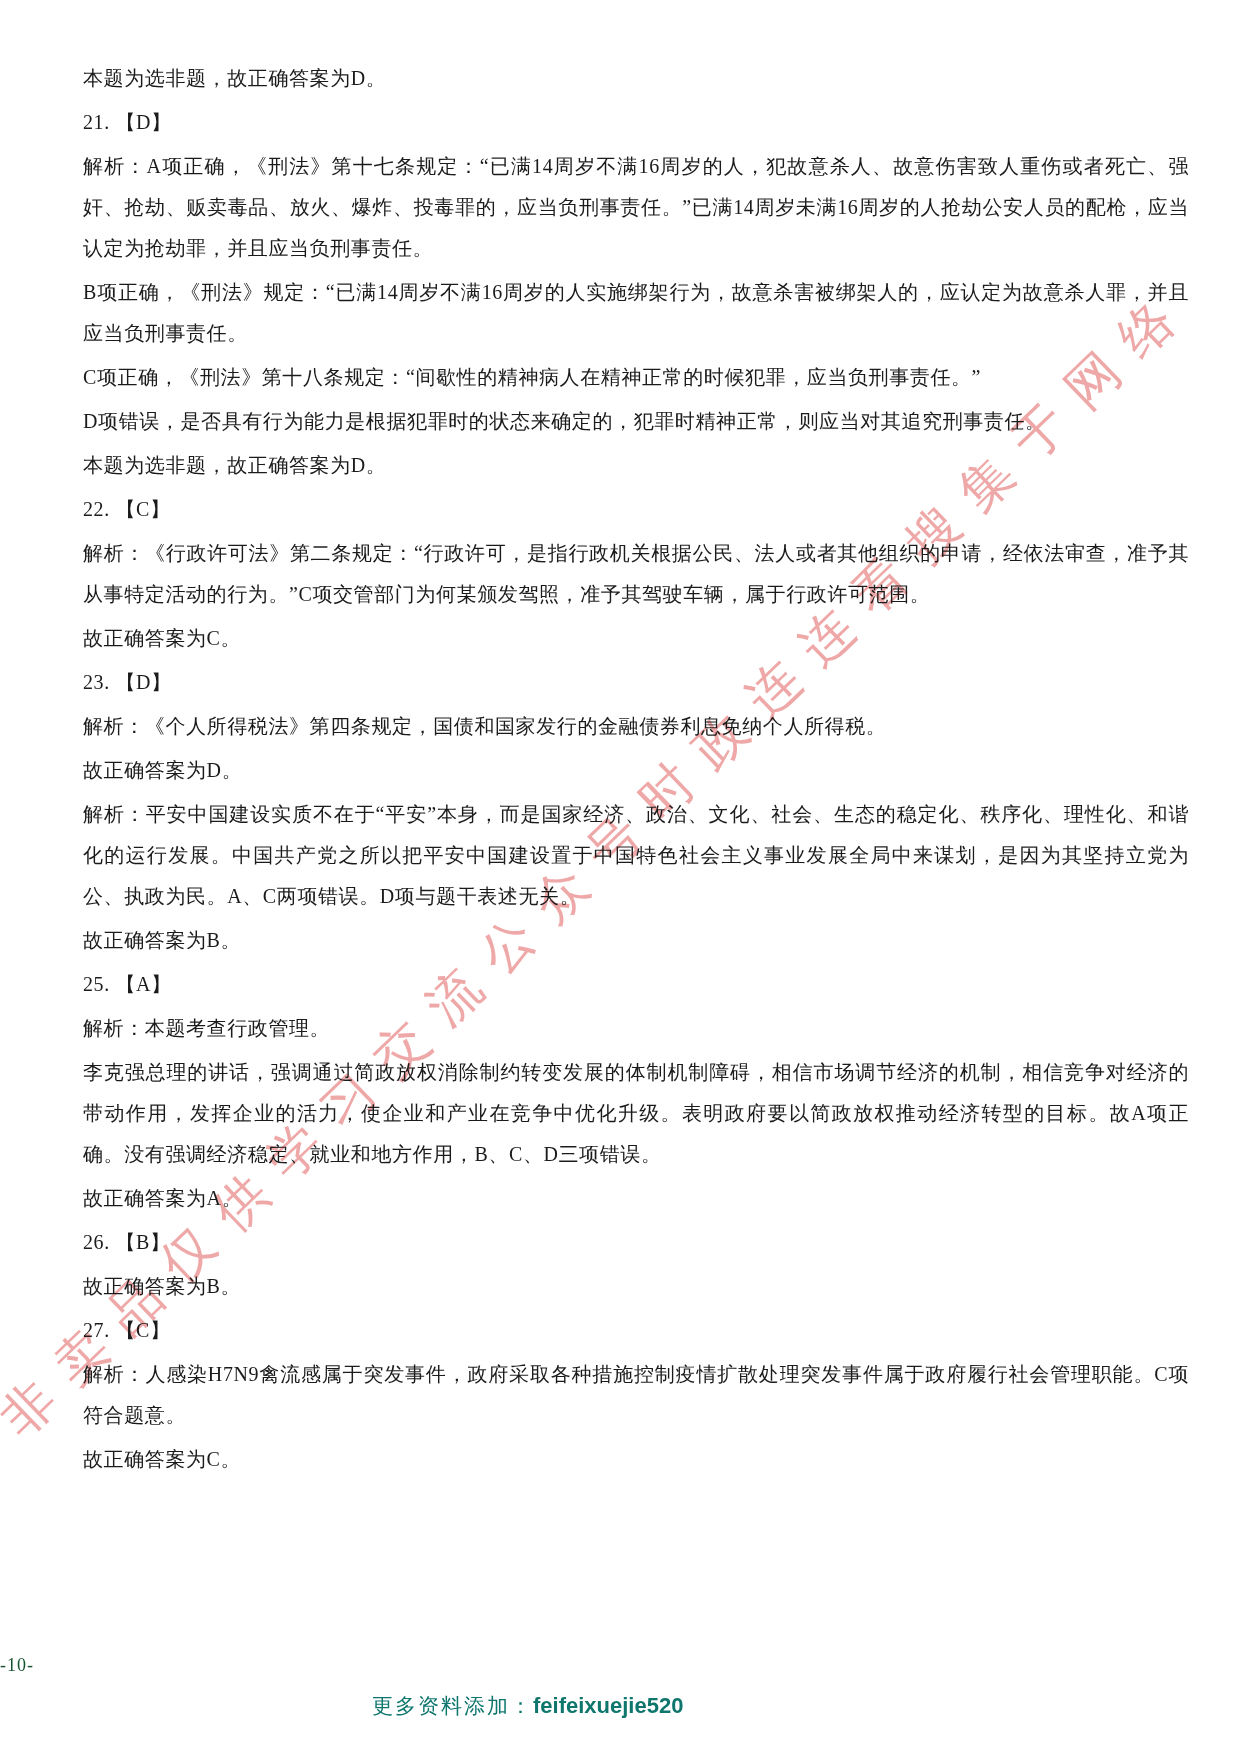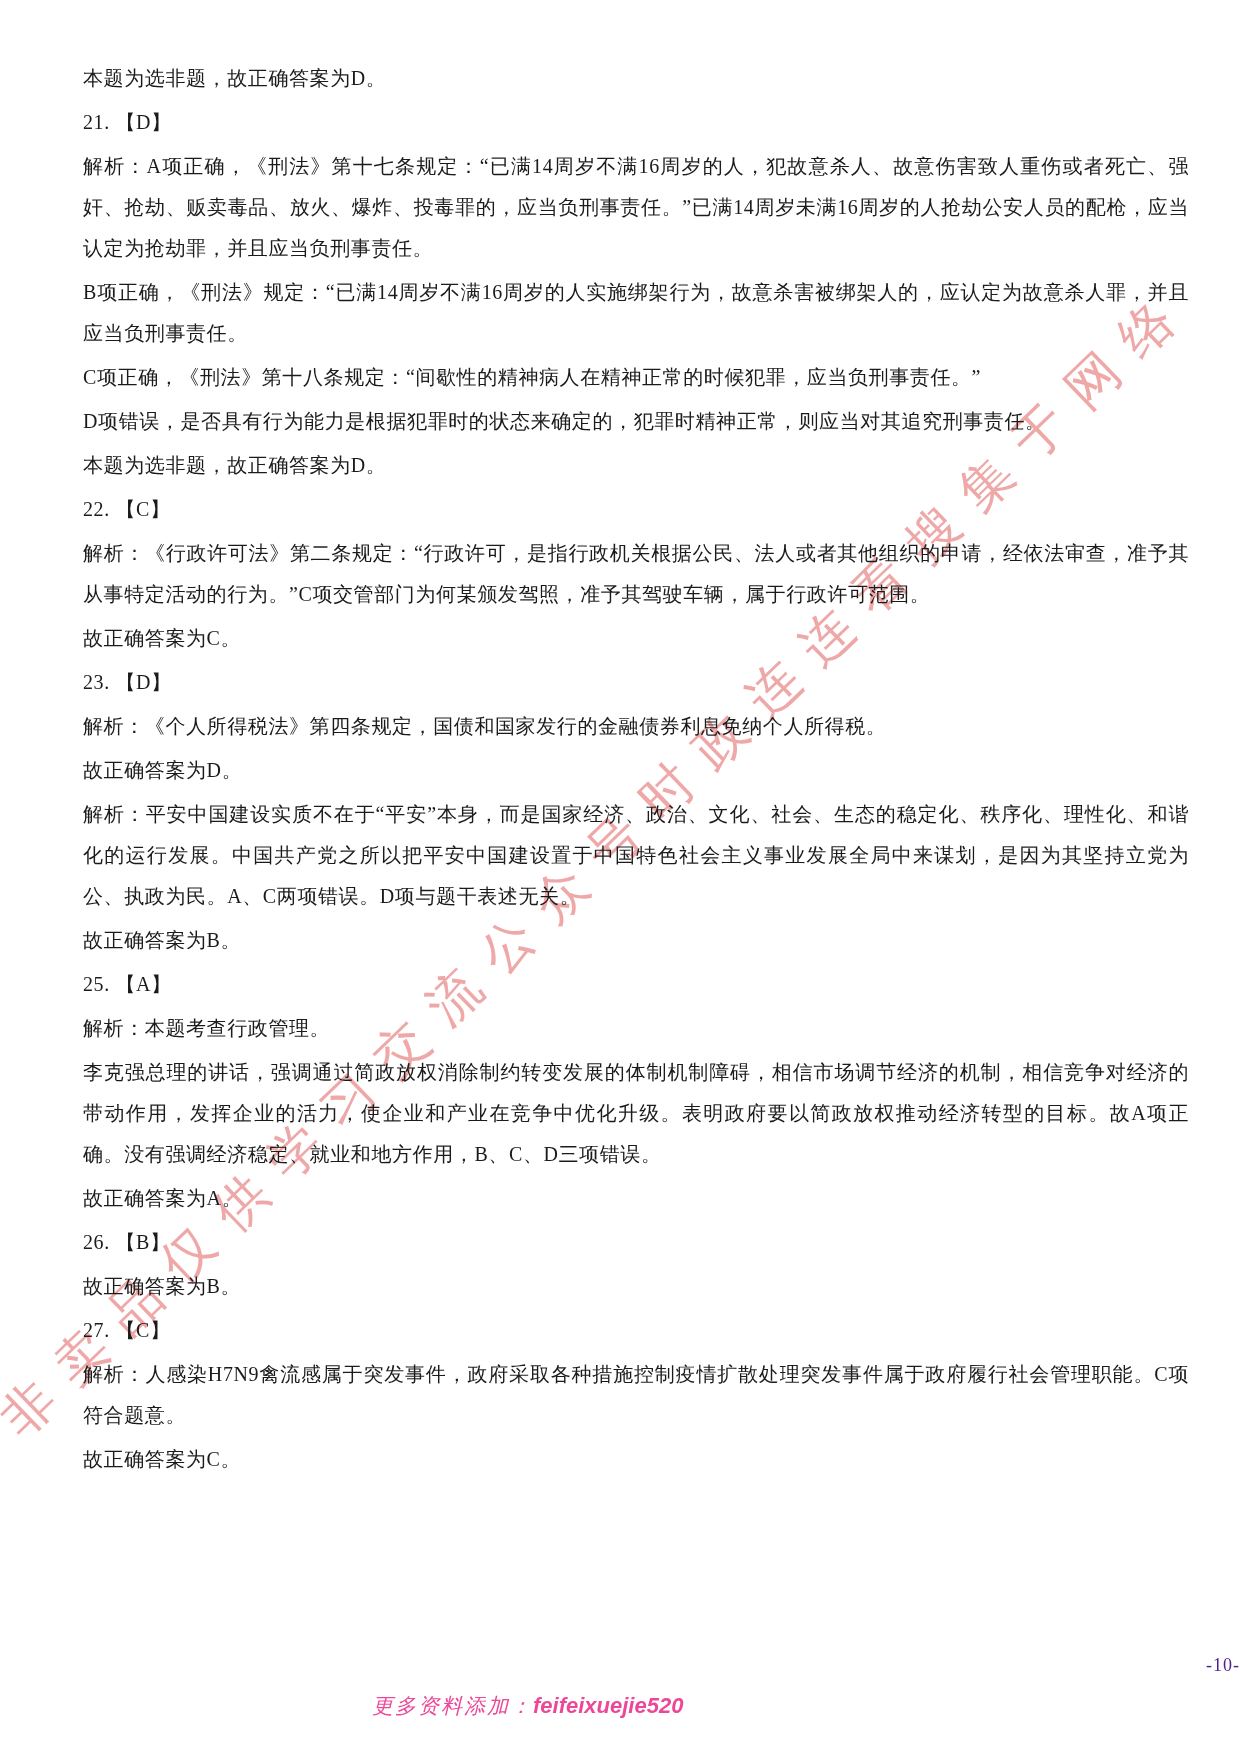--- a/index.html
+++ b/index.html
@@ -39,34 +39,33 @@
     margin:0 0 3px 0;
     font-size:20px;
     line-height:41px;
     letter-spacing:0.6px;
     text-align:justify;
   }
   .page-number{
     position:absolute;
     left:0;top:1655px;
     width:100%;
-    text-align:right;
+    text-align:left;
     font-size:18px;
     letter-spacing:1px;
     z-index:1;
-    color:#4c1d95;
+    color:#14532d;
   }
   .footer{
     position:absolute;
     left:372px;top:1692px;
     z-index:1;
     font-size:21px;
     white-space:nowrap;
-    color:#ec4899;
-    font-style:italic;
+    color:#0f766e;
   }
   .footer .cn{
     font-family:"Liberation Serif","DejaVu Serif",serif;
     letter-spacing:2px;
   }
   .footer .en{
     font-family:"Liberation Sans","DejaVu Sans",sans-serif;
     font-weight:bold;
     font-size:22px;
   }

